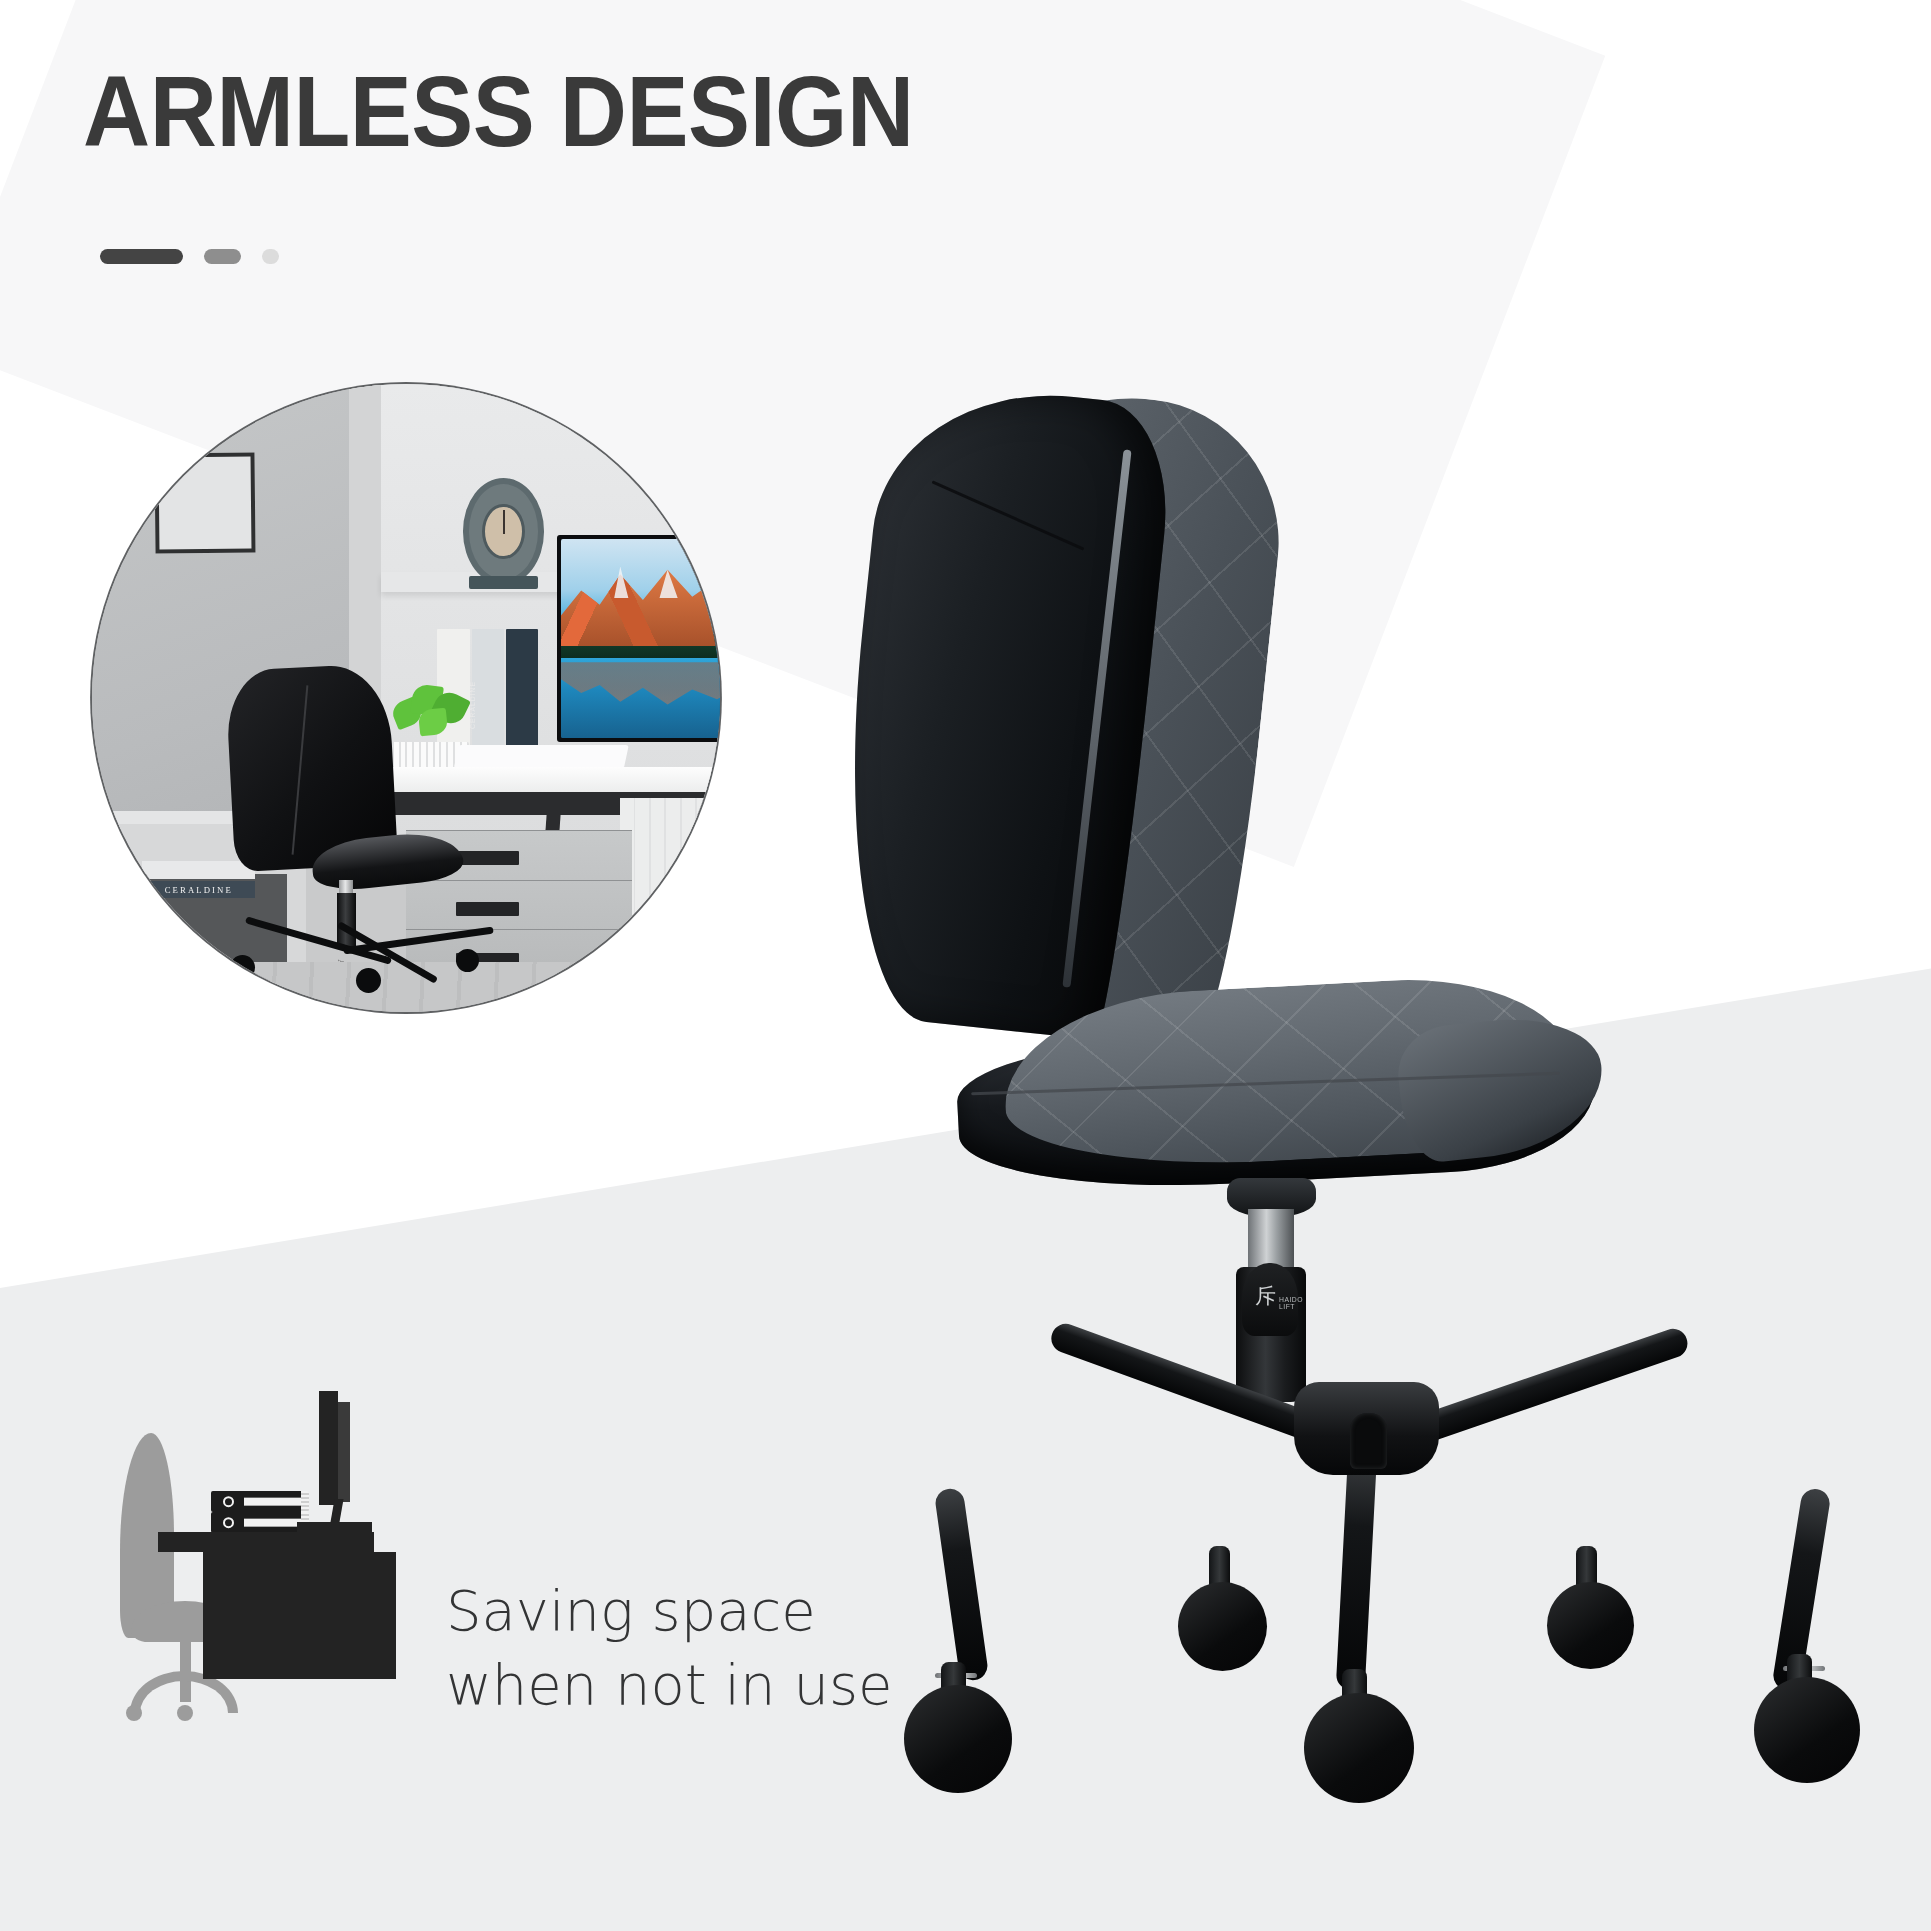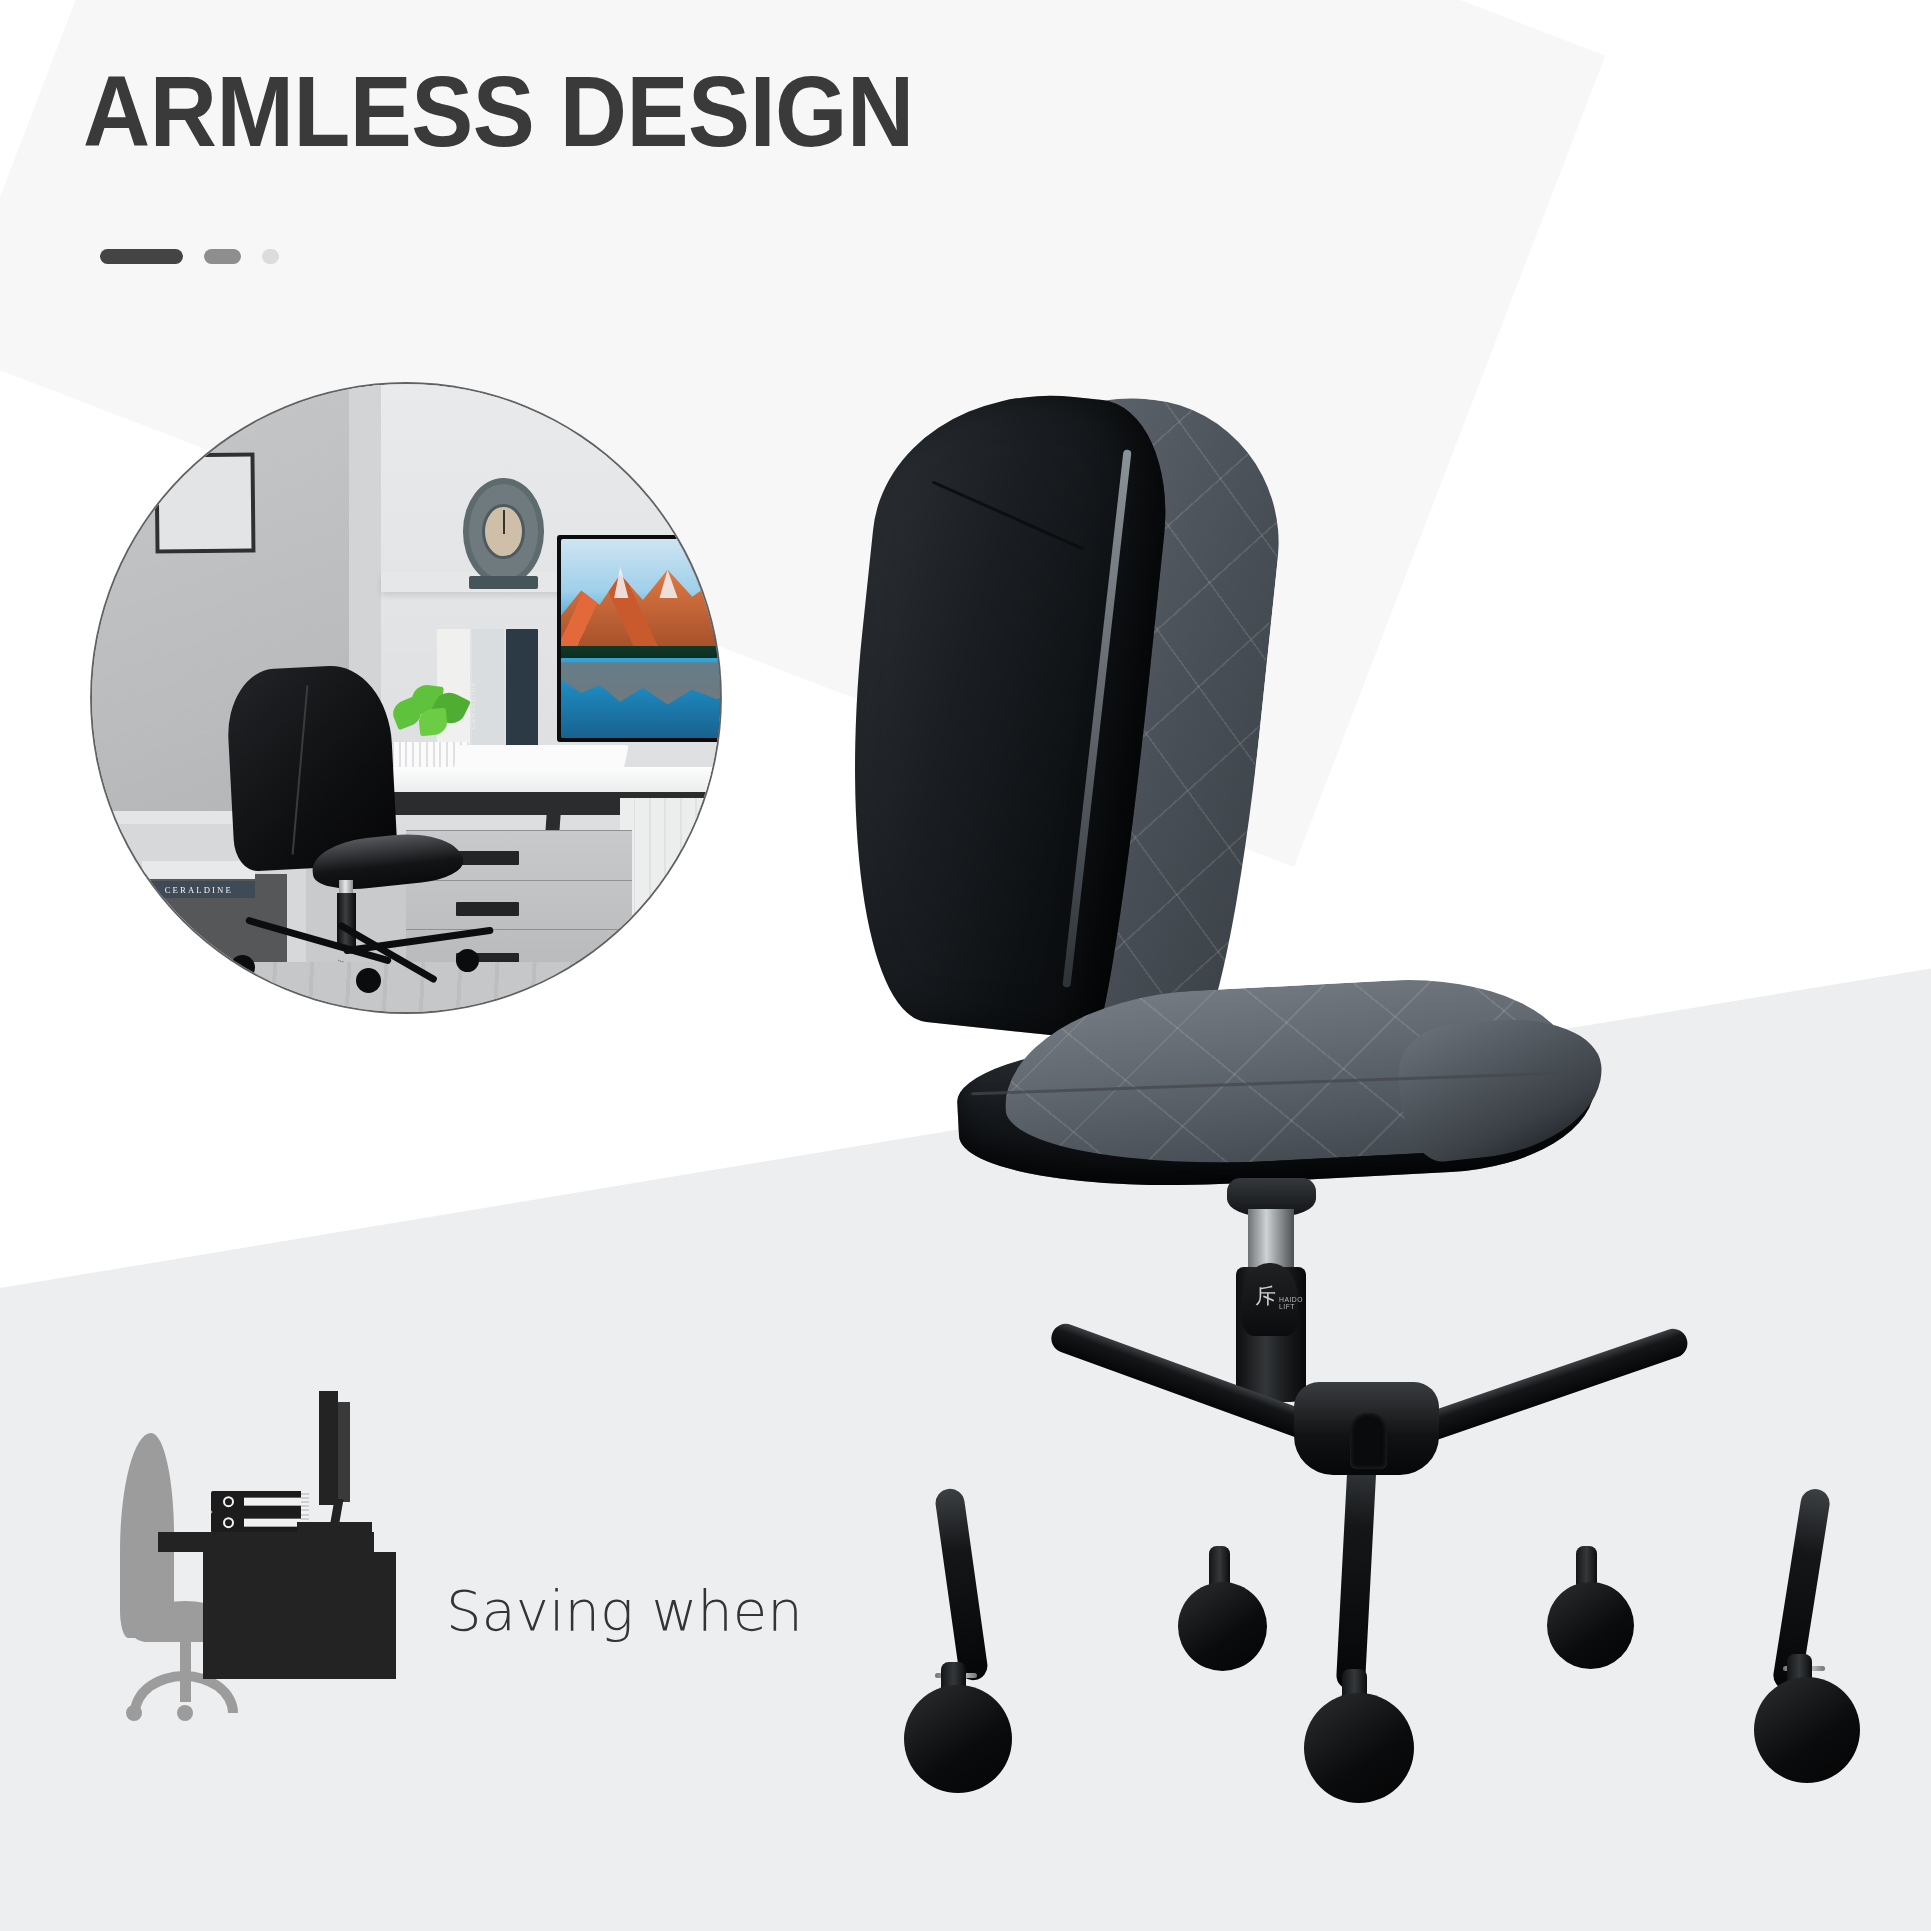--- a/index.html
+++ b/index.html
@@ -383,21 +383,22 @@
     <span class="ic2-monbody"></span>
     <span class="ic2-monside"></span>
     <span class="ic2-monneck"></span>
     <span class="ic2-monfoot"></span>
 
     <span class="ic2-topbar"></span>
     <span class="ic2-panel"></span>
   </div>
 
   <div class="caption">
-    <div>Saving when</div>
+    <div>Saving space</div>
+    <div>when not in use</div>
   </div>
 
   <div class="chair">
 
     <div class="cb-wrap">
       <span class="cb-fabric"></span>
       <span class="cb-leather"></span>
       <span class="cb-edge"></span>
       <span class="cb-stitch"></span>
     </div>

